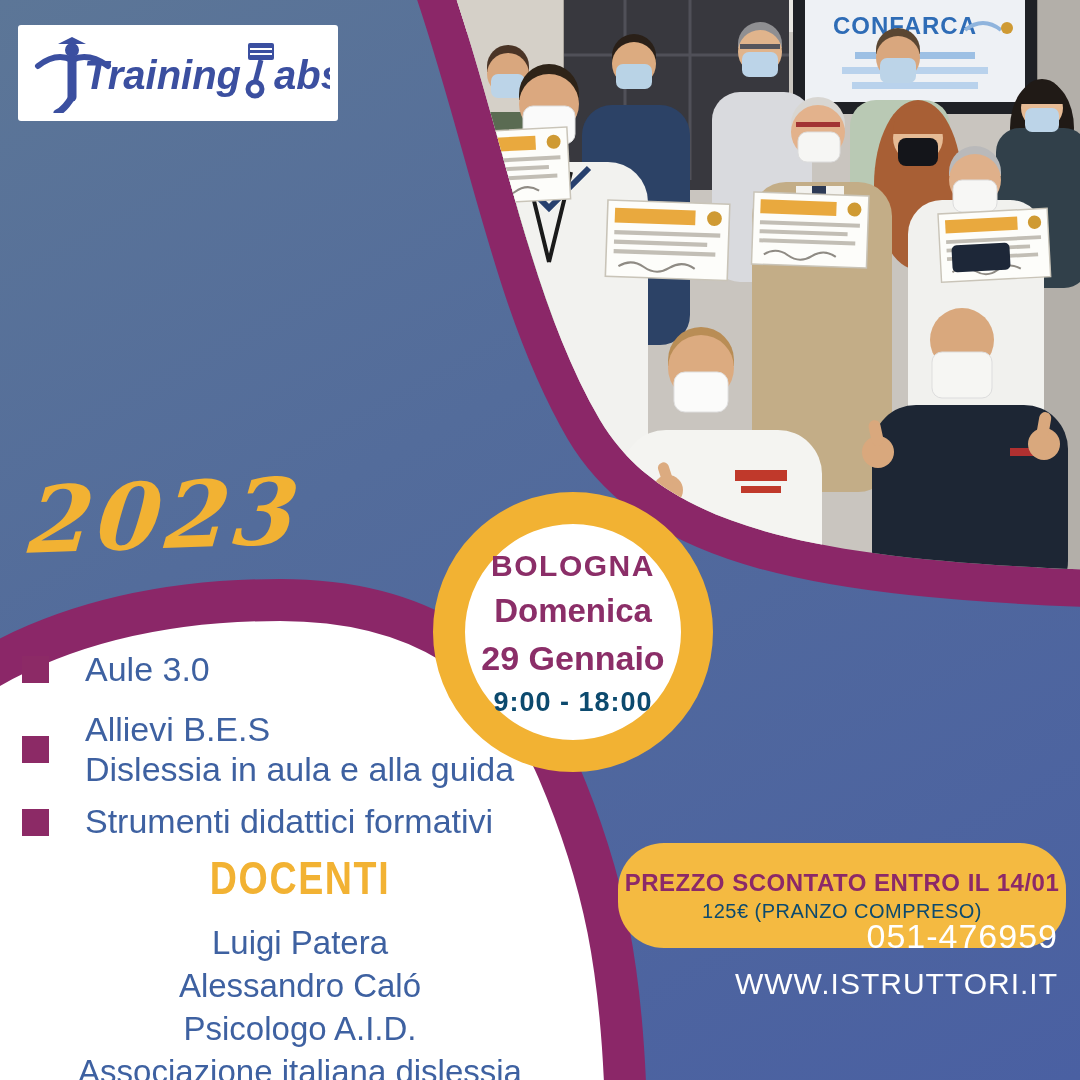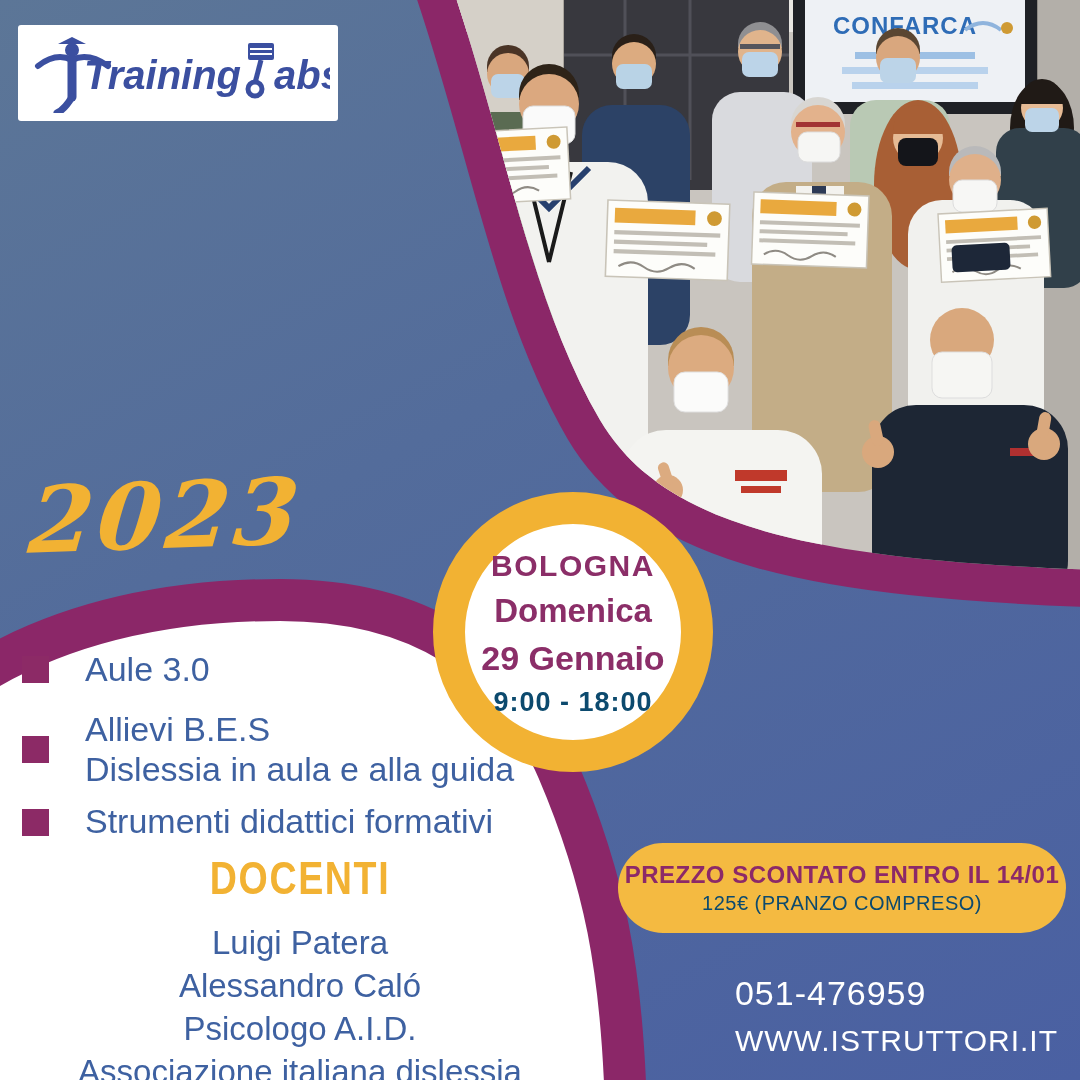--- a/index.html
+++ b/index.html
@@ -43,27 +43,27 @@
   .topic-text span{display:block;}
 
   
   .docenti{left:8px;top:850px;width:584px;text-align:center;}
   .docenti-heading{font-size:47px;font-weight:700;color:#f2b233;letter-spacing:2px;
     transform:scaleX(.8);transform-origin:center top;}
   .docenti-names{margin-top:17px;font-size:33px;color:#3e61a1;line-height:1.3;}
   .docenti-names span{display:block;}
 
   
-  .price-pill{left:618px;top:843px;width:448px;height:90px;border-radius:46px;background:#f4ba41;
+  .price-pill{left:618px;top:843px;width:448px;height:105px;border-radius:46px;background:#f4ba41;
     display:flex;flex-direction:column;align-items:center;justify-content:center;gap:3px;text-align:right;}
   .price-line1{font-size:24px;font-weight:700;color:#8c2968;letter-spacing:.5px;}
   .price-line2{font-size:20px;font-weight:400;color:#0c4a6e;letter-spacing:.5px;}
 
   
-  .contact{right:22px;top:974px;text-align:left;color:#ffffff;}
+  .contact{right:22px;top:917px;text-align:right;color:#ffffff;}
   .contact .phone{font-size:34px;letter-spacing:1px;}
   .contact .web{font-size:30px;letter-spacing:1px;margin-top:11px;}
 </style>
 </head>
 <body>
 
 <div id="canvas">
 
   <svg class="abs" style="left:0;top:0" width="1080" height="1080" viewBox="0 0 1080 1080">
     <defs>

